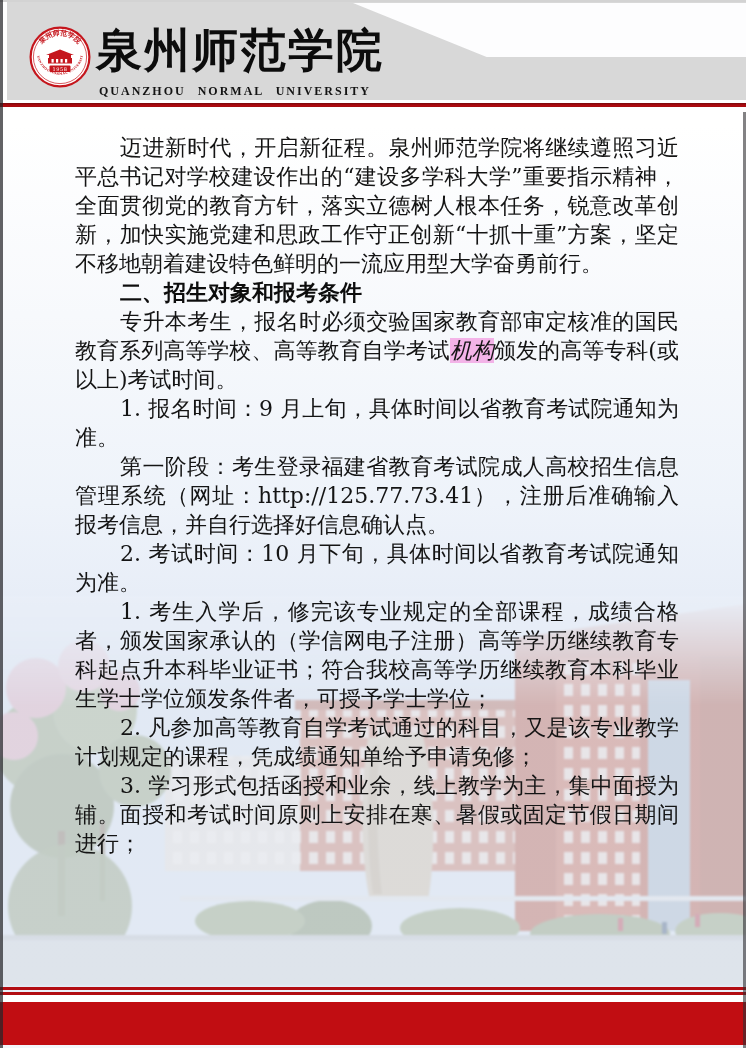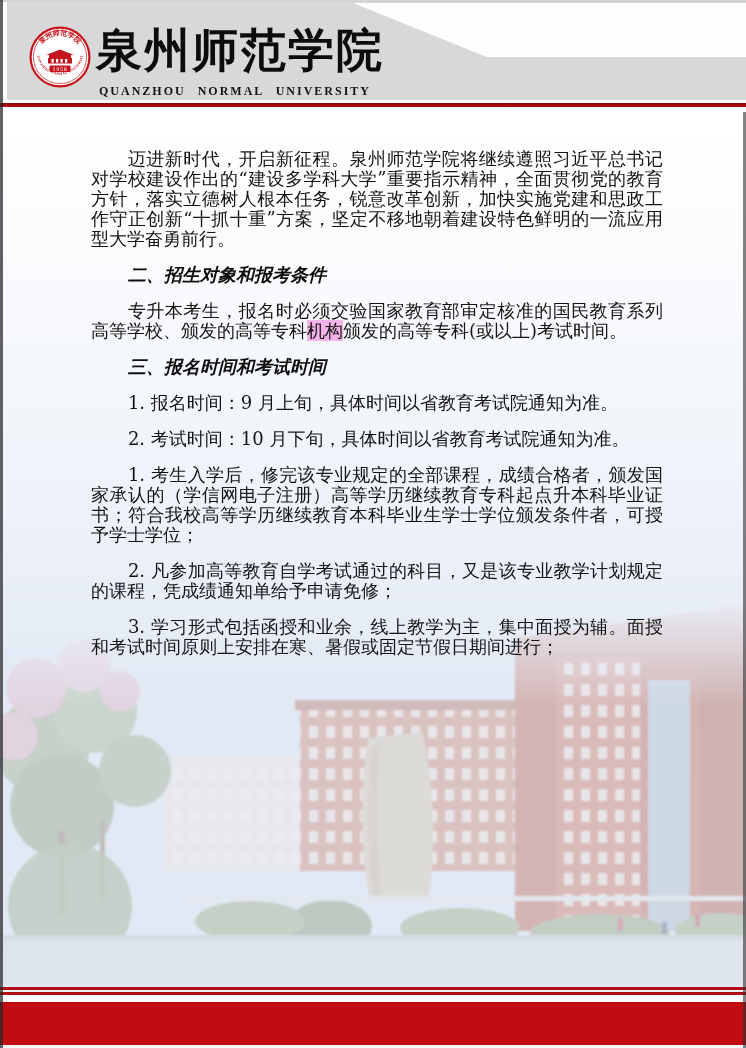--- a/index.html
+++ b/index.html
@@ -21,24 +21,24 @@
     letter-spacing:2px;line-height:64px;white-space:nowrap;font-family:"DejaVu Serif","Liberation Serif",serif;}
   .uni-en{position:absolute;left:99px;top:84px;font-size:12px;font-weight:700;color:#141414;
     letter-spacing:2px;word-spacing:7px;white-space:nowrap;font-family:"Liberation Serif",serif;}
   .header-rule{position:absolute;left:0;right:0;top:103px;height:4px;
     background:linear-gradient(180deg,#76090c,#b0090f 55%,#a30b0f);}
   
   .watermark{position:absolute;left:0;top:596px;width:746px;height:390px;opacity:.34;filter:blur(1.2px);pointer-events:none;}
   .watermark svg{display:block;width:100%;height:100%;}
   
   .doc{position:absolute;left:75px;top:133px;width:604px;color:#141414;}
-  .doc p{margin:16px;font-size:18px;line-height:20px;text-align:justify;text-indent:2.05em;
+  .doc p{margin:0;font-size:22px;line-height:29px;text-align:justify;text-indent:2.05em;
     font-family:"DejaVu Serif","Liberation Serif",serif;}
-  .doc p.heading{font-weight:700;color:#0d0d0d;font-style:italic;}
-  .hl{background:rgba(243,153,224,.72);}
+  .doc p.heading{font-weight:700;color:#0d0d0d;}
+  .hl{background:rgba(243,153,224,.72);font-style:italic;}
   
   .f-rule1{position:absolute;left:0;right:0;top:987px;height:3px;background:#b20d12;}
   .f-rule2{position:absolute;left:0;right:0;top:992px;height:3px;background:#b20d12;}
   .f-bar{position:absolute;left:0;right:0;top:1002px;height:43px;background:#c10d12;}
   .f-white{position:absolute;left:0;right:0;top:995px;height:7px;background:#ffffff;}
 </style>
 </head>
 <body>
 
 <div class="page">
@@ -137,23 +137,23 @@
       <rect x="618" y="322" width="5" height="13" fill="#b03040"></rect>
       <rect x="662" y="326" width="5" height="12" fill="#304a70"></rect>
       <rect x="695" y="318" width="5" height="13" fill="#b03040"></rect>
       <rect width="746" height="390" fill="url(#fadeTop)"></rect>
     </svg>
   </div>
 
   <div class="doc">
       <p class="body"><span>迈进新时代，开启新征程。泉州师范学院将继续遵照习近平总书记对学校建设作出的“建设多学科大学”重要指示精神，全面贯彻党的教育方针，落实立德树人根本任务，锐意改革创新，加快实施党建和思政工作守正创新“十抓十重”方案，坚定不移地朝着建设特色鲜明的一流应用型大学奋勇前行。</span></p>
       <p class="heading"><span>二、招生对象和报考条件</span></p>
-      <p class="body"><span>专升本考生，报名时必须交验国家教育部审定核准的国民教育系列高等学校、颁发的高等专科</span><span class="hl">机构</span><span>颁发的高等专科(或以上)考试时间。</span></p>
-      <p class="heading"><span>三、报名时间和考试时间</span></p>
+      <p class="body"><span>专升本考生，报名时必须交验国家教育部审定核准的国民教育系列高等学校、高等教育自学考试</span><span class="hl">机构</span><span>颁发的高等专科(或以上)考试时间。</span></p>
       <p class="body"><span>1. 报名时间：9 月上旬，具体时间以省教育考试院通知为准。</span></p>
+      <p class="body"><span>第一阶段：考生登录福建省教育考试院成人高校招生信息管理系统（网址：http://125.77.73.41），注册后准确输入报考信息，并自行选择好信息确认点。</span></p>
       <p class="body"><span>2. 考试时间：10 月下旬，具体时间以省教育考试院通知为准。</span></p>
       <p class="body"><span>1. 考生入学后，修完该专业规定的全部课程，成绩合格者，颁发国家承认的（学信网电子注册）高等学历继续教育专科起点升本科毕业证书；符合我校高等学历继续教育本科毕业生学士学位颁发条件者，可授予学士学位；</span></p>
       <p class="body"><span>2. 凡参加高等教育自学考试通过的科目，又是该专业教学计划规定的课程，凭成绩通知单给予申请免修；</span></p>
       <p class="body"><span>3. 学习形式包括函授和业余，线上教学为主，集中面授为辅。面授和考试时间原则上安排在寒、暑假或固定节假日期间进行；</span></p>
     </div>
 
   <div class="f-white"></div>
   <div class="f-rule1"></div>
   <div class="f-rule2"></div>
   <div class="f-bar"></div>

